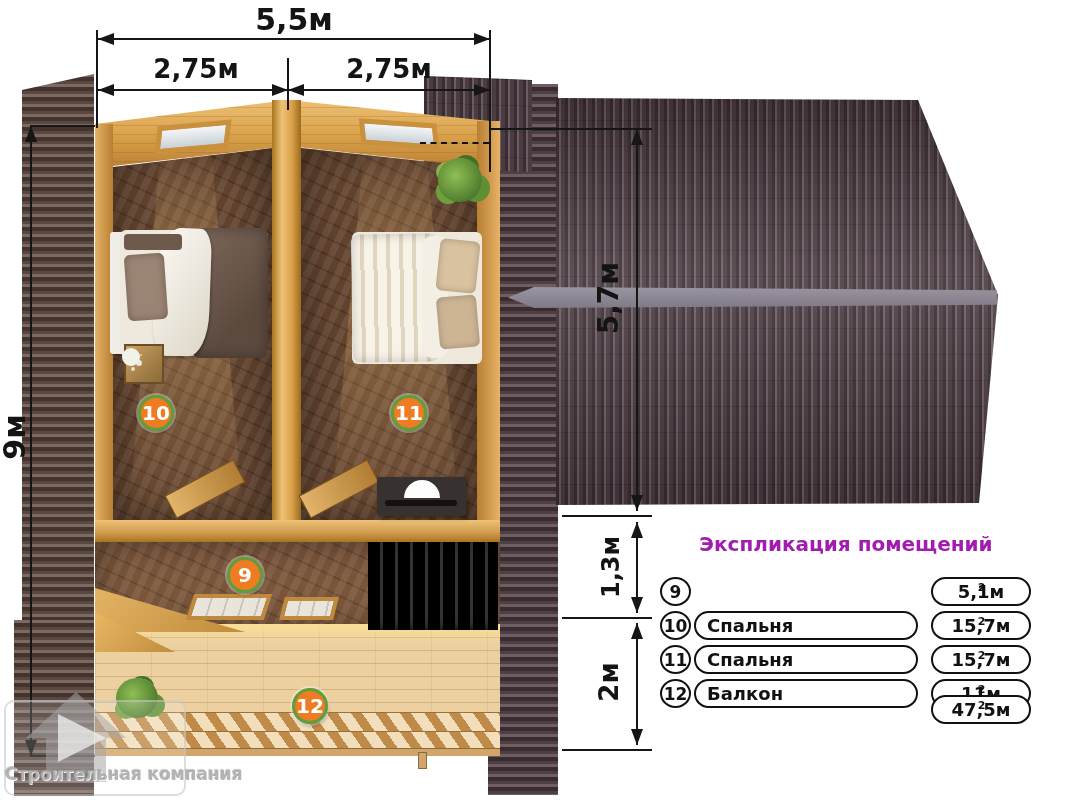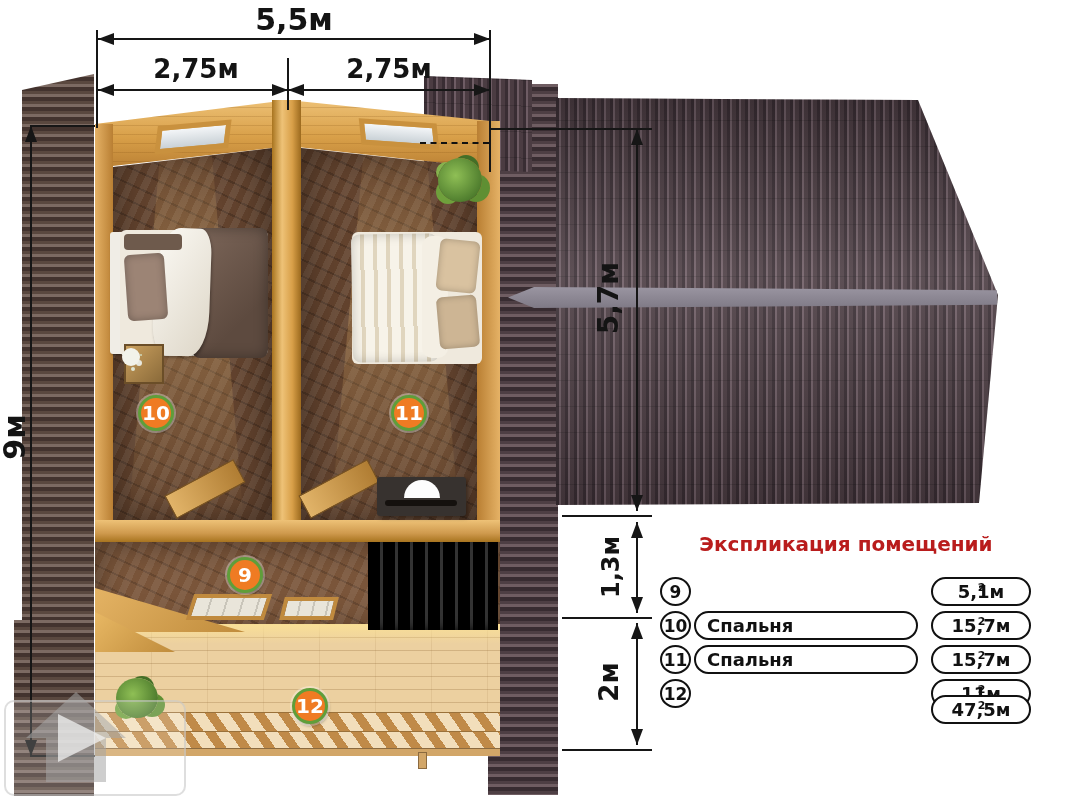--- a/index.html
+++ b/index.html
@@ -38,21 +38,21 @@
   .dlab{color:#141414;font-weight:bold;white-space:nowrap;z-index:32;
         transform:translate(-50%,-50%);text-align:center;}
   .dlab.vert{transform:translate(-50%,-50%) rotate(-90deg);}
 
   
   .badge{width:36px;height:36px;border-radius:50%;background:#ef7b23;border:3px solid #5f9e3a;
          color:#fff;font-weight:bold;font-size:20px;display:flex;align-items:center;justify-content:center;
          z-index:33;box-shadow:0 0 0 2px rgba(255,255,255,.35), 1px 2px 3px rgba(0,0,0,.35);}
 
   
-  .leg-title{left:660px;top:532px;width:372px;text-align:center;font-size:20px;font-weight:bold;color:#b91c1c;z-index:40;}
+  .leg-title{left:660px;top:532px;width:372px;text-align:center;font-size:20px;font-weight:bold;color:#a21caf;z-index:40;}
   .leg-circ{width:31px;height:29px;border:2.5px solid #111;border-radius:50%;background:#fff;color:#111;
             display:flex;align-items:center;justify-content:center;font-size:17px;font-weight:bold;z-index:40;}
   .leg-pill{height:29px;border:2.5px solid #111;border-radius:15px;background:#fff;color:#111;
             display:flex;align-items:center;font-size:18px;font-weight:bold;z-index:40;}
   .leg-pill.name{left:694px;width:224px;padding-left:11px;}
   .leg-pill.area{left:931px;width:100px;justify-content:center;}
   .leg-pill sup{position:static;font-size:11px;margin-top:-8px;margin-left:1px;}
 
   
   .wm{z-index:50;}
@@ -266,31 +266,35 @@
       <span style="position:static;">Спальня</span>
     </div>
   <div class="leg-pill area" style="top:645px;">
       <span style="position:static;">15,7м</span>
       <sup>2</sup>
     </div>
 
   <div class="leg-circ" style="left:660px;top:679px;">
       <span style="position:static;">12</span>
     </div>
+  <div class="leg-pill name" style="top:679px;">
+      <span style="position:static;">Балкон</span>
+    </div>
   <div class="leg-pill area" style="top:679px;">
       <span style="position:static;">11м</span>
       <sup>2</sup>
     </div>
 
   <div class="leg-pill area" style="top:695px;">
       <span style="position:static;">47,5м</span>
       <sup>2</sup>
     </div>
 
   <div class="wm" style="left:4px;top:700px;width:182px;height:96px;border:2px solid rgba(195,195,195,.55);
               border-radius:10px;background:rgba(255,255,255,.18);"></div>
   <div class="wm" style="left:26px;top:692px;width:100px;height:46px;background:rgba(165,165,165,.55);
               clip-path:polygon(50% 0,100% 100%,0 100%);"></div>
   <div class="wm" style="left:46px;top:738px;width:60px;height:44px;background:rgba(165,165,165,.55);"></div>
   <div class="wm" style="left:58px;top:714px;width:48px;height:48px;background:rgba(240,240,240,.75);
               clip-path:polygon(0 0,100% 50%,0 100%);"></div>
+  <div class="wm wm-text" style="left:5px;top:764px;font-size:17px;">Строительная компания</div>
 
 </div>
 
 </body></html>

